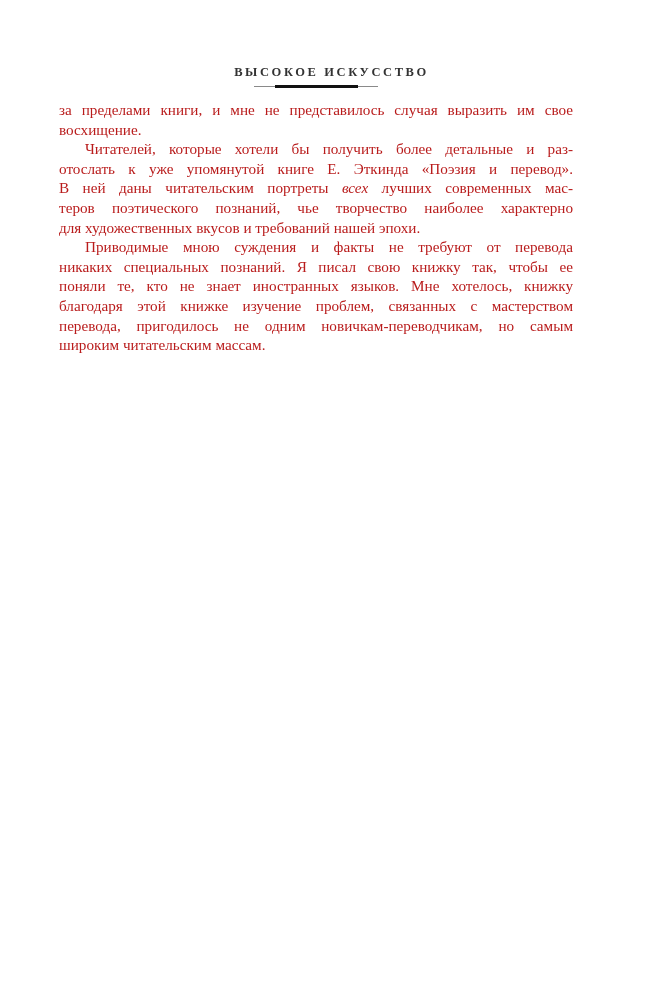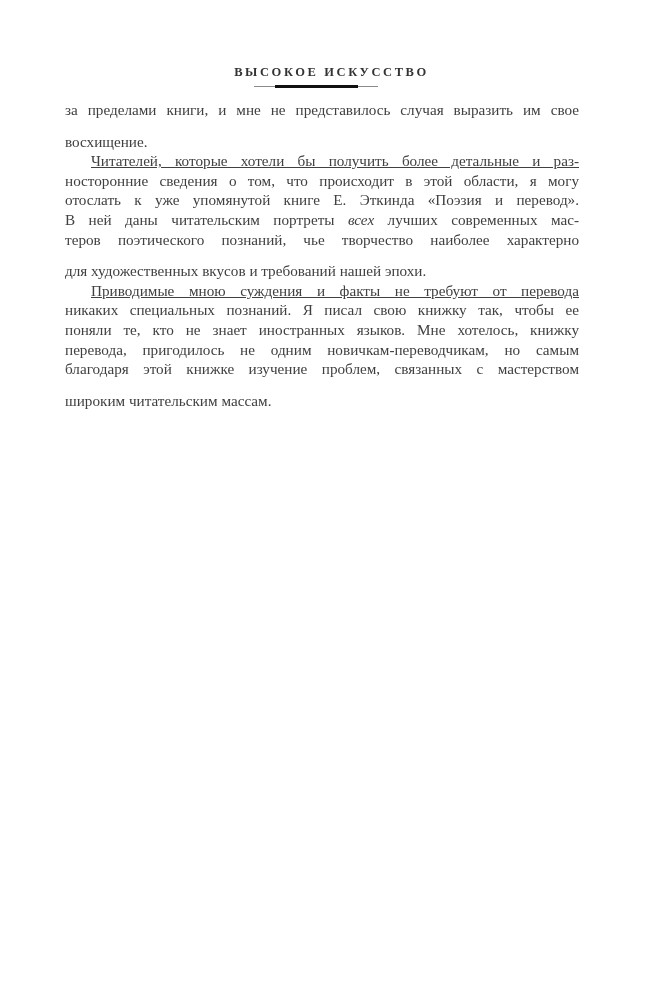--- a/index.html
+++ b/index.html
@@ -40,45 +40,43 @@
       position: absolute;
       left: 21px;
       top: -1px;
       width: 83px;
       height: 3px;
       background: #111111;
     }
     .body-text {
       position: absolute;
       top: 100px;
-      left: 65px;
+      left: 59px;
       width: 514px;
       font-size: 15.2px;
       line-height: 19.6px;
-      color: #404040;
+      color: #b91c1c;
     }
     .body-text p {
       margin: 0;
       text-align: justify;
       text-align-last: left;
       hyphens: manual;
     }
     .line {
       display: block;
       text-align: justify;
       text-align-last: justify;
       white-space: nowrap;
     }
     .line.last {
       text-align-last: left;
-      margin-top: 12px;
     }
     .line.first-indent {
       padding-left: 26px;
-      text-decoration: underline;
     }
     em {
       font-style: italic;
       margin-top: 12px;
     }
   </style>
 </head>
 <body>
 
 <div class="running-head">ВЫСОКОЕ ИСКУССТВО</div>
@@ -86,27 +84,26 @@
   <div class="thick"></div>
 </div>
 
 <div class="body-text">
   <p>
     <span class="line">за пределами книги, и мне не представилось случая выразить им свое</span>
     <span class="line last">восхищение.</span>
   </p>
   <p>
     <span class="line first-indent">Читателей, которые хотели бы получить более детальные и раз-</span>
-    <span class="line">носторонние сведения о том, что происходит в этой области, я могу</span>
     <span class="line">отослать к уже упомянутой книге Е. Эткинда «Поэзия и перевод».</span>
     <span class="line"><span>В ней даны читательским портреты </span><em>всех</em><span> лучших современных мас-</span></span>
     <span class="line">теров поэтического познаний, чье творчество наиболее характерно</span>
     <span class="line last">для художественных вкусов и требований нашей эпохи.</span>
   </p>
   <p>
     <span class="line first-indent">Приводимые мною суждения и факты не требуют от перевода</span>
     <span class="line">никаких специальных познаний. Я писал свою книжку так, чтобы ее</span>
     <span class="line">поняли те, кто не знает иностранных языков. Мне хотелось, книжку</span>
+    <span class="line">благодаря этой книжке изучение проблем, связанных с мастерством</span>
     <span class="line">перевода, пригодилось не одним новичкам-переводчикам, но самым</span>
-    <span class="line">благодаря этой книжке изучение проблем, связанных с мастерством</span>
     <span class="line last">широким читательским массам.</span>
   </p>
 </div>
 
 </body></html>

